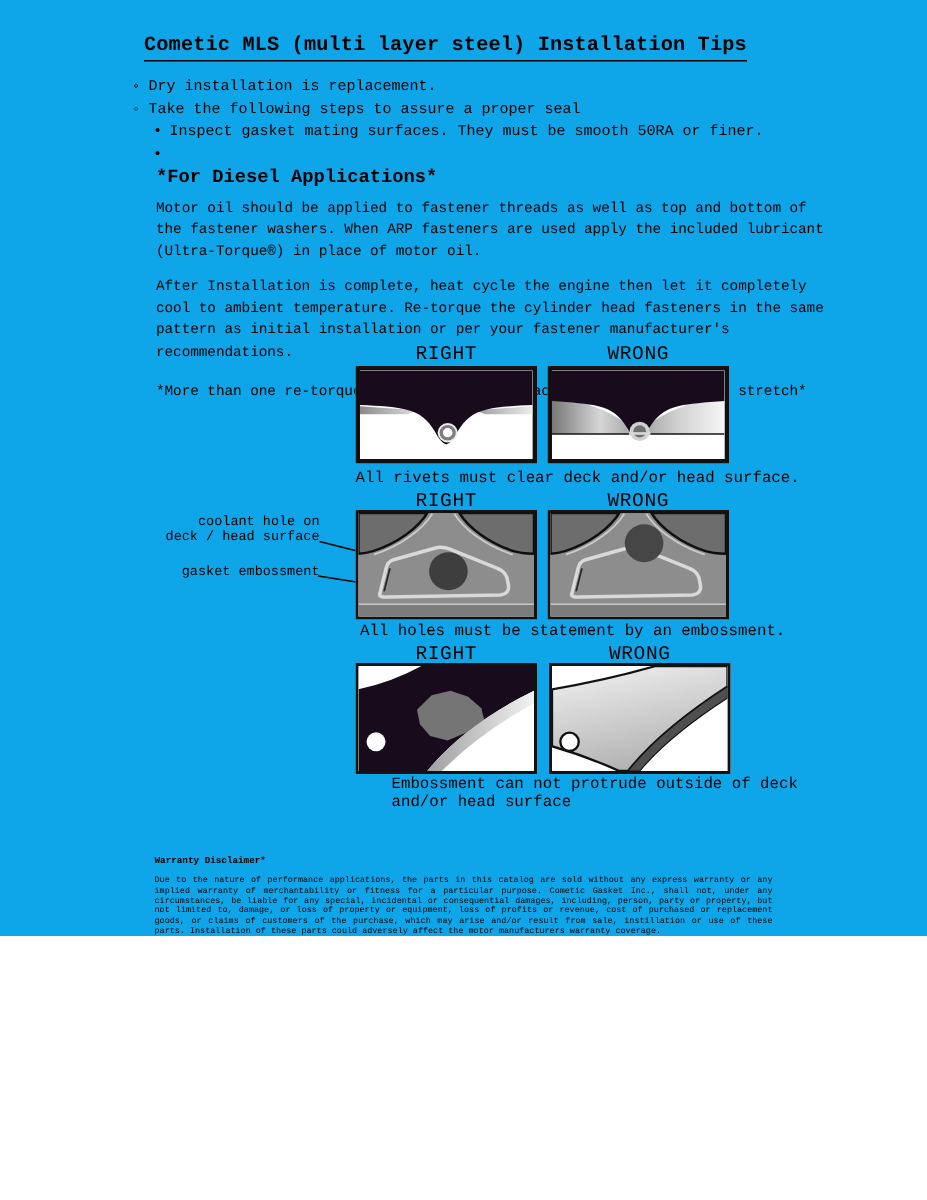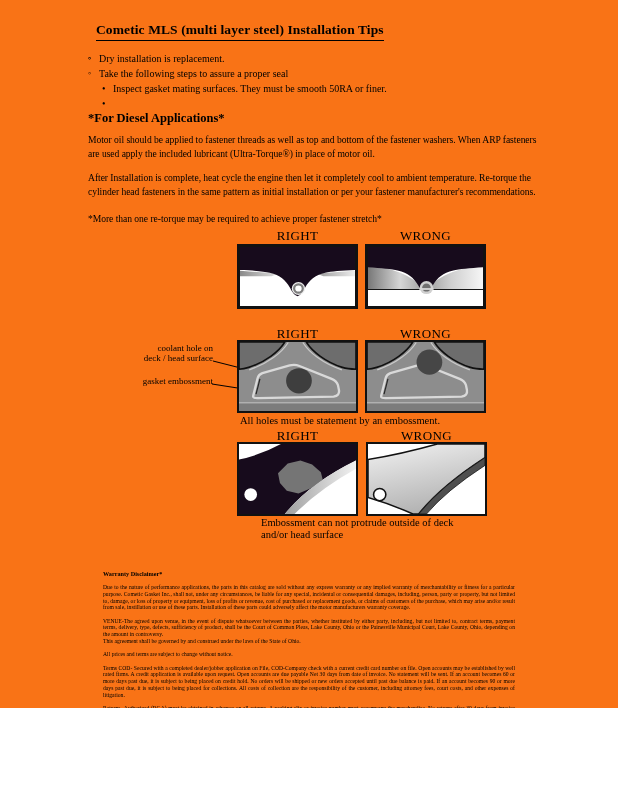--- a/index.html
+++ b/index.html
@@ -1,32 +1,32 @@
 <!DOCTYPE html>
 <html><head>
 <meta charset="utf-8">
 <style>
   html,body{margin:0;padding:0;background:#ffffff;}
   .page{
-    position:relative;width:618px;height:708px;background:#f97316;overflow:hidden;
-    font-family:Liberation Serif, serif;color:#000;
+    position:relative;width:618px;height:624px;background:#0ea5e9;overflow:hidden;
+    font-family:Liberation Mono, monospace;color:#000;
   }
   
   .textcol{position:absolute;left:88px;top:20px;width:474px;}
   .title{
     display:inline-block;margin:0 0 10px 8px;font-size:13.5px;font-weight:bold;
     letter-spacing:0.1px;border-bottom:1.6px solid #000;padding-bottom:1.5px;
   }
   .bullets{list-style:none;margin:0;padding:0;font-size:10px;line-height:15px;}
   .bullets li{position:relative;padding-left:11px;}
   .bullets li .marker{position:absolute;left:0;top:0;}
   .bullets li.main .marker{font-size:9px;}
   .bullets li.sub{margin-left:14px;}
   .bullets li.sub .marker{font-size:10px;}
-  .diesel{margin-top:15px;width:450px;}
+  .diesel{margin-top:15px;width:450px;margin-left:16px;}
   .diesel h2{margin:0 0 7px 0;font-size:12.5px;font-weight:bold;}
   .diesel p{margin:0 0 9px 0;font-size:9.6px;line-height:14.5px;letter-spacing:-0.05px;}
   .diesel p.note{margin-top:12px;}
   
   .figlabel{position:absolute;width:121px;text-align:center;font-size:13px;letter-spacing:0.4px;}
   .figbox{position:absolute;width:121px;box-sizing:border-box;border:3px solid #111;background:#fff;}
   .figbox.thin{border-width:2px;}
   .figbox svg{display:block;width:100%;height:100%;}
   .caption{position:absolute;font-size:10.5px;line-height:12px;white-space:pre-line;}
   .sidelabel{position:absolute;width:118px;text-align:right;font-size:9px;line-height:9.5px;white-space:pre-line;}
@@ -101,20 +101,21 @@
       <path d="M0,19.5 C26,22.5 45,31 57,43.5 Q60,46 63,43.5 C75,31 94,22.5 120,19.5 L120,46 L0,46 Z" fill="url(#f1c)"></path>
       <rect x="0" y="46" width="120" height="18" fill="#ffffff"></rect>
       <line x1="0" y1="46" x2="120" y2="46" stroke="#161616" stroke-width="1.1"></line>
       <path d="M0,0 H120 V22 C106,23 95,24 89,25.5 C78,28 72.5,33.5 68,41 Q64,48.5 60,49.5 Q56,48.5 52,41 C47.5,33.5 42,28 31,25.5 C25,24 14,23 0,22 Z" fill="#170b1c"></path>
       <circle cx="61" cy="44" r="7" fill="#d0d0d0"></circle>
       <circle cx="61" cy="44" r="4.4" fill="#6f6f6f"></circle>
       <rect x="53.5" y="44.6" width="15" height="1.9" fill="#d8d8d8"></rect>
     </svg>
   </div>
 
+  <div class="caption" style="left:237px;top:313px;">All rivets must clear deck and/or head surface.</div>
 
   <div class="figlabel" style="left:237px;top:326px;">RIGHT</div>
   <div class="figlabel" style="left:365px;top:326px;">WRONG</div>
 
   <div class="sidelabel" style="left:95px;top:344px;">coolant hole on
 deck / head surface</div>
   <div class="sidelabel" style="left:95px;top:377px;">gasket embossment</div>
 
   <svg class="leader" style="left:210px;top:356px;" width="92" height="40">
     <line x1="3" y1="5" x2="86" y2="26" stroke="#000" stroke-width="1"></line>

